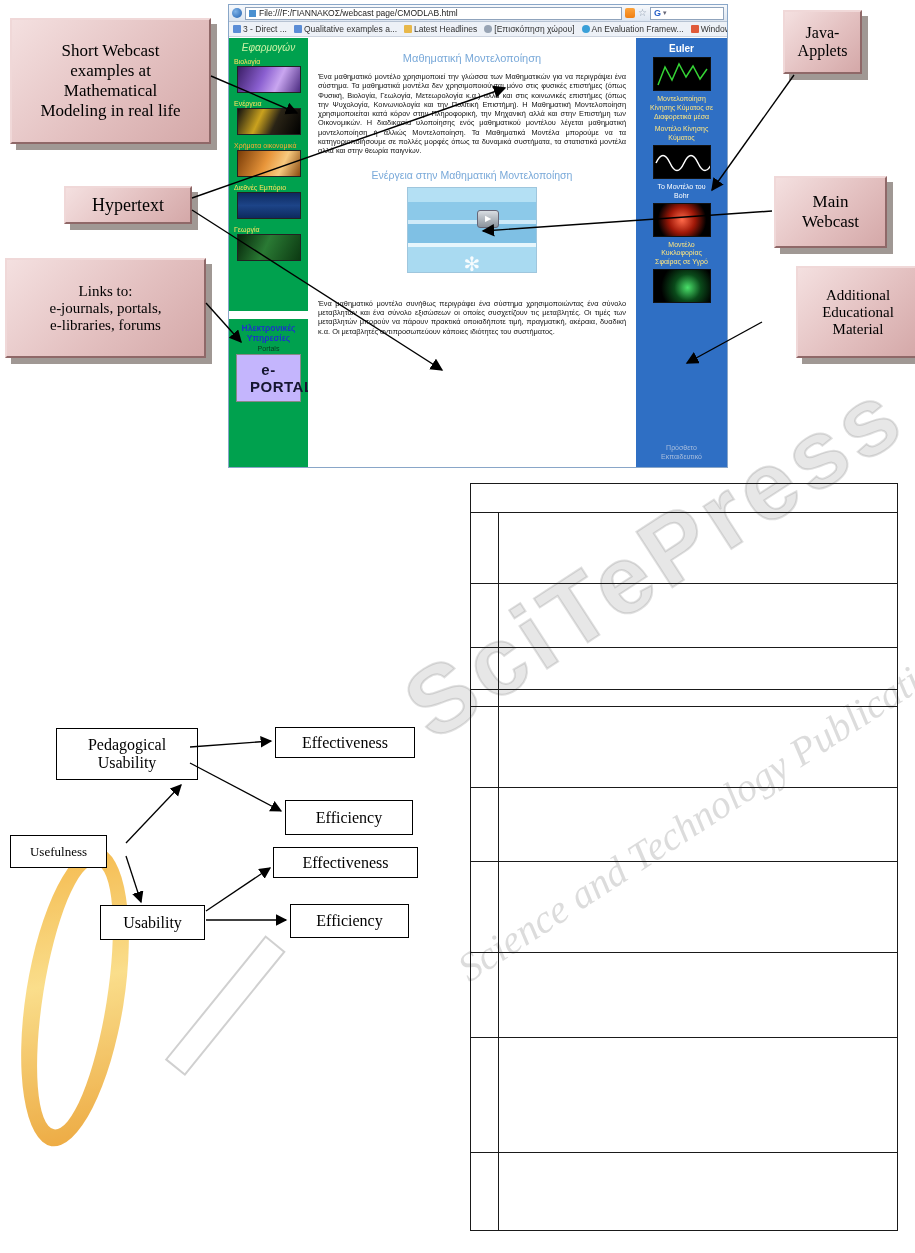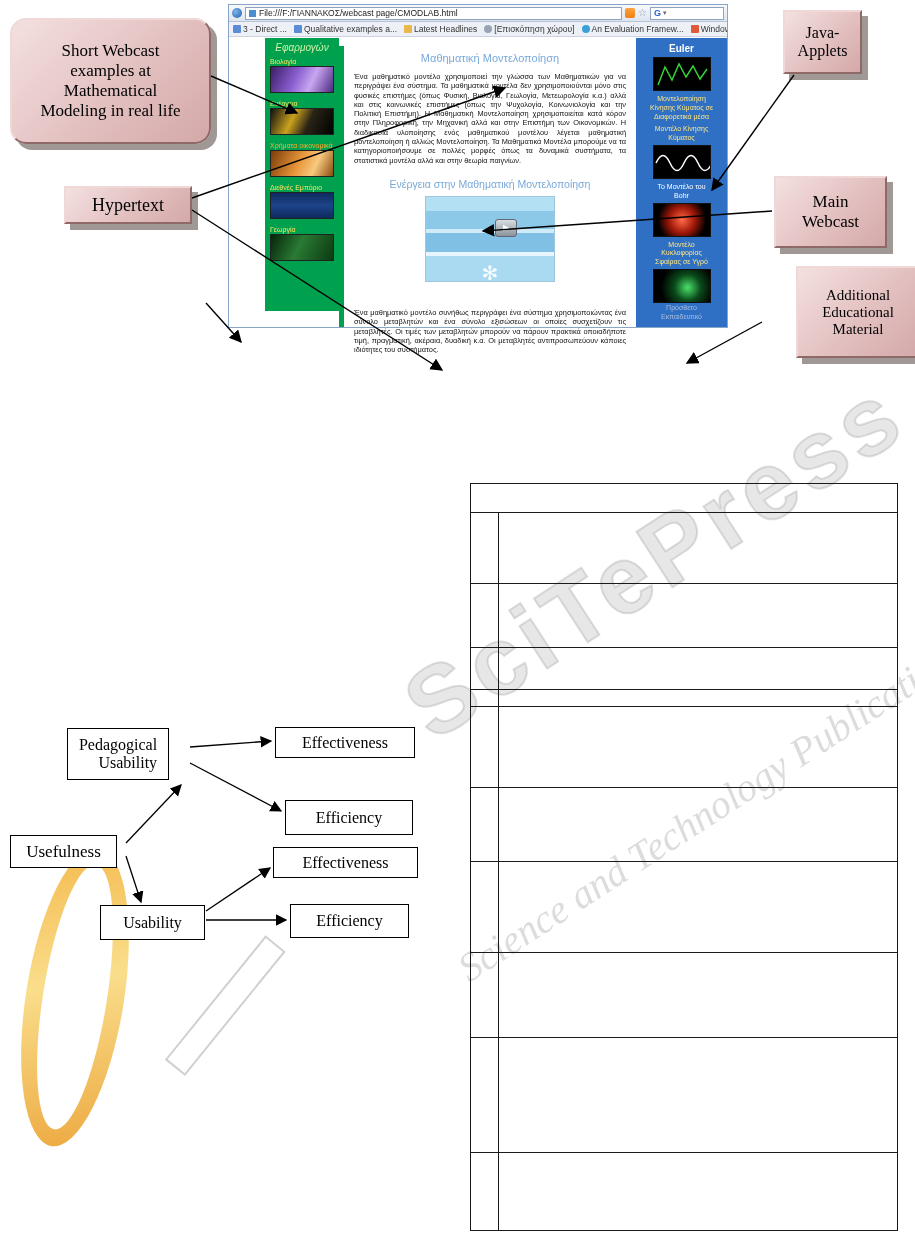--- a/index.html
+++ b/index.html
@@ -9,50 +9,50 @@
   
   .wm-big { position:absolute; left:415px; top:660px; font-family:"Liberation Sans", sans-serif; font-size:96px; font-weight:bold; letter-spacing:6px; color:rgba(145,145,145,0.22); -webkit-text-stroke:2px rgba(130,130,130,0.25); transform:rotate(-33deg); transform-origin:0 50%; white-space:nowrap; z-index:1; }
   .wm-sub { position:absolute; left:462px; top:948px; font-size:40px; font-style:italic; color:rgba(150,150,150,0.33); transform:rotate(-33deg); transform-origin:0 50%; white-space:nowrap; z-index:1; }
   .wm-logo { position:absolute; left:26px; top:846px; width:98px; height:302px; border-radius:50%; background:linear-gradient(160deg,#f2a71f 0%,#f9d66f 45%,#e8920f 100%); opacity:.8; transform:rotate(9deg); z-index:1; }
   .wm-logo-hole { position:absolute; left:17px; top:17px; right:17px; bottom:17px; border-radius:50%; background:#fff; }
   .wm-swoosh { position:absolute; left:185px; top:1050px; width:160px; height:26px; border:2px solid rgba(150,150,150,0.45); transform:rotate(-51deg); transform-origin:0 100%; z-index:1; }
 
   
   .callout { position:absolute; z-index:3; display:flex; align-items:center; justify-content:center; text-align:center; background:linear-gradient(135deg,#f4e0e0 0%,#e3c0c0 55%,#d4a8a8 100%); border-style:solid; border-width:2px; border-color:#f0d8d8 #8f6868 #8f6868 #f0d8d8; box-shadow:6px 6px 0 rgba(128,118,112,0.75); }
   .callout span { white-space:pre-line; }
-  .co-short { left:10px; top:18px; width:201px; height:126px; font-size:17px;border-radius:16px; }
+  .co-short { left:10px; top:18px; width:201px; height:126px; font-size:17px; }
   .co-java { left:783px; top:10px; width:79px; height:64px; font-size:16px; }
   .co-hyper { left:64px; top:186px; width:128px; height:38px; font-size:18px; }
   .co-mainweb { left:774px; top:176px; width:113px; height:72px; font-size:17px; }
   .co-links { left:5px; top:258px; width:201px; height:100px; font-size:15px; }
   .co-addl { left:764px; top:266px; width:124px; height:92px; font-size:15px;margin-left:32px; }
 
   
   .arrows { position:absolute; left:0; top:0; z-index:4; pointer-events:none; }
 
   
-  .browser { position:absolute; left:228px; top:4px; width:500px; height:324px; border:1px solid #89a6c8; background:#fff; z-index:2; font-family:"Liberation Sans", sans-serif; }
+  .browser { position:absolute; left:228px; top:4px; width:500px; height:464px; border:1px solid #89a6c8; background:#fff; z-index:2; font-family:"Liberation Sans", sans-serif; }
   .addrbar { display:flex; align-items:center; gap:3px; height:17px; padding:0 3px; background:linear-gradient(#f7f9fc,#dce5f0); border-bottom:1px solid #b7c3d3; }
   .ffavicon { width:10px; height:10px; border-radius:50%; background:radial-gradient(circle at 35% 35%,#7fb3e8,#1f5fae); flex:0 0 auto; }
   .urlbox { flex:1; display:flex; align-items:center; gap:3px; height:13px; border:1px solid #8fa3bc; background:#fff; padding:0 3px; font-size:8.5px; color:#222; overflow:hidden; white-space:nowrap; }
   .favicon { width:7px; height:7px; background:#4a90d0; flex:0 0 auto; }
   .rss { width:10px; height:10px; border-radius:2px; background:linear-gradient(#fca33c,#f07f12); flex:0 0 auto; }
   .star { font-size:10px; color:#8a98aa; line-height:1; }
   .gsearch { display:flex; align-items:center; gap:2px; width:74px; height:13px; border:1px solid #8fa3bc; background:#fff; font-size:9px; padding:0 3px; color:#444; }
   .glogo { color:#2a62c8; font-weight:bold; }
   .caret { font-size:7px; color:#667; }
   .bookmarksbar { display:flex; align-items:center; gap:7px; height:15px; background:#edf1f7; border-bottom:1px solid #ccd3de; padding:0 4px; font-size:8.5px; color:#333; overflow:hidden; white-space:nowrap; }
   .bm { display:flex; align-items:center; gap:2px; flex:0 0 auto; }
   .bmicon { width:8px; height:8px; border-radius:1px; flex:0 0 auto; }
   .i-page { background:#5b8dd6; } .i-folder { background:#e8b84a; }
   .i-person { background:#98a4b4; border-radius:50%; } .i-globe { background:#3aa0d8; border-radius:50%; }
   .i-win { background:#e05a3a; }
   .bcontent { position:absolute; left:0; right:0; top:33px; bottom:0; display:flex; background:#fff; }
 
-  .leftcol { width:79px; display:flex; flex-direction:row; background:#fff;margin-left:36px; }
+  .leftcol { width:79px; display:flex; flex-direction:column; background:#fff; }
   .gmain { height:273px; background:#00a14e; padding:4px 5px; }
   .gtitle { font-size:10px; font-style:italic; color:#ccf2a6; text-align:center; margin-bottom:5px; }
   .gitem { margin-bottom:7px; }
   .glabel { font-size:7px; color:#ffe25e; margin-bottom:1px; }
   .glabel.orange { color:#ffaa33; }
   .gthumb { width:64px; height:27px; border:1px solid #222; margin:0 auto; }
   .t1 { background:linear-gradient(115deg,#3b1e66 0%,#8a5fd0 40%,#c9a6f0 65%,#4a2a80 100%); }
   .t2 { background:linear-gradient(115deg,#101010 0%,#caa21e 35%,#2a2416 60%,#000 100%); }
   .t3 { background:linear-gradient(115deg,#7a3c08 0%,#e8953a 45%,#f7c97e 70%,#8a4a10 100%); }
   .t4 { background:linear-gradient(180deg,#0d2a5e 0%,#1d4488 50%,#0d2a5e 100%); }
@@ -77,24 +77,24 @@
   .rlabel.white { color:#fff; }
   .rthumb { position:relative; width:58px; height:34px; margin:0 auto; background:#000; border:1px solid #111; overflow:hidden; }
   .fill { position:absolute; inset:0; }
   .atom { background:radial-gradient(circle,#ff6a4a 0%,#a01808 40%,#000 75%); }
   .sphere { background:radial-gradient(circle at 60% 55%,#4ae06a 0%,#0a4a1a 35%,#000 70%); }
   .rfooter { position:absolute; left:0; right:0; bottom:6px; color:#a9bedd; font-size:7px; line-height:8.5px; white-space:pre-line; }
 
   
   .dbox { position:absolute; z-index:2; background:#fff; border:1px solid #000; display:flex; align-items:center; justify-content:center; text-align:center; font-size:16px; }
   .dbox span { white-space:pre-line; }
-  .d-pu { left:67px; top:728px; width:102px; height:52px;text-align:right; }
+  .d-pu { left:56px; top:728px; width:142px; height:52px; }
   .d-eff1 { left:275px; top:727px; width:140px; height:31px; }
   .d-effy1 { left:285px; top:800px; width:128px; height:35px; }
-  .d-use { left:10px; top:835px; width:107px; height:33px; font-size:17px; }
+  .d-use { left:10px; top:835px; width:97px; height:33px; font-size:13px; }
   .d-eff2 { left:273px; top:847px; width:145px; height:31px; }
   .d-usab { left:100px; top:905px; width:105px; height:35px; }
   .d-effy2 { left:290px; top:904px; width:119px; height:34px; }
 
   
   .etable { position:absolute; left:470px; top:483px; width:428px; z-index:2; border:1px solid #1a1a1a; }
   .trow { display:flex; border-bottom:1px solid #1a1a1a; }
   .trow:last-child { border-bottom:none; }
   .tleft { width:28px; border-right:1px solid #1a1a1a; }
   .tright { flex:1; }
@@ -120,20 +120,25 @@
   <div class="callout co-java">
       <span>Java-
 Applets</span>
     </div>
   <div class="callout co-hyper">
       <span>Hypertext</span>
     </div>
   <div class="callout co-mainweb">
       <span>Main
 Webcast</span>
+    </div>
+  <div class="callout co-links">
+      <span>Links to:
+e-journals, portals,
+e-libraries, forums</span>
     </div>
   <div class="callout co-addl">
       <span>Additional
 Educational
 Material</span>
     </div>
 
   <div class="browser">
     <div class="addrbar">
       <span class="ffavicon"></span>

